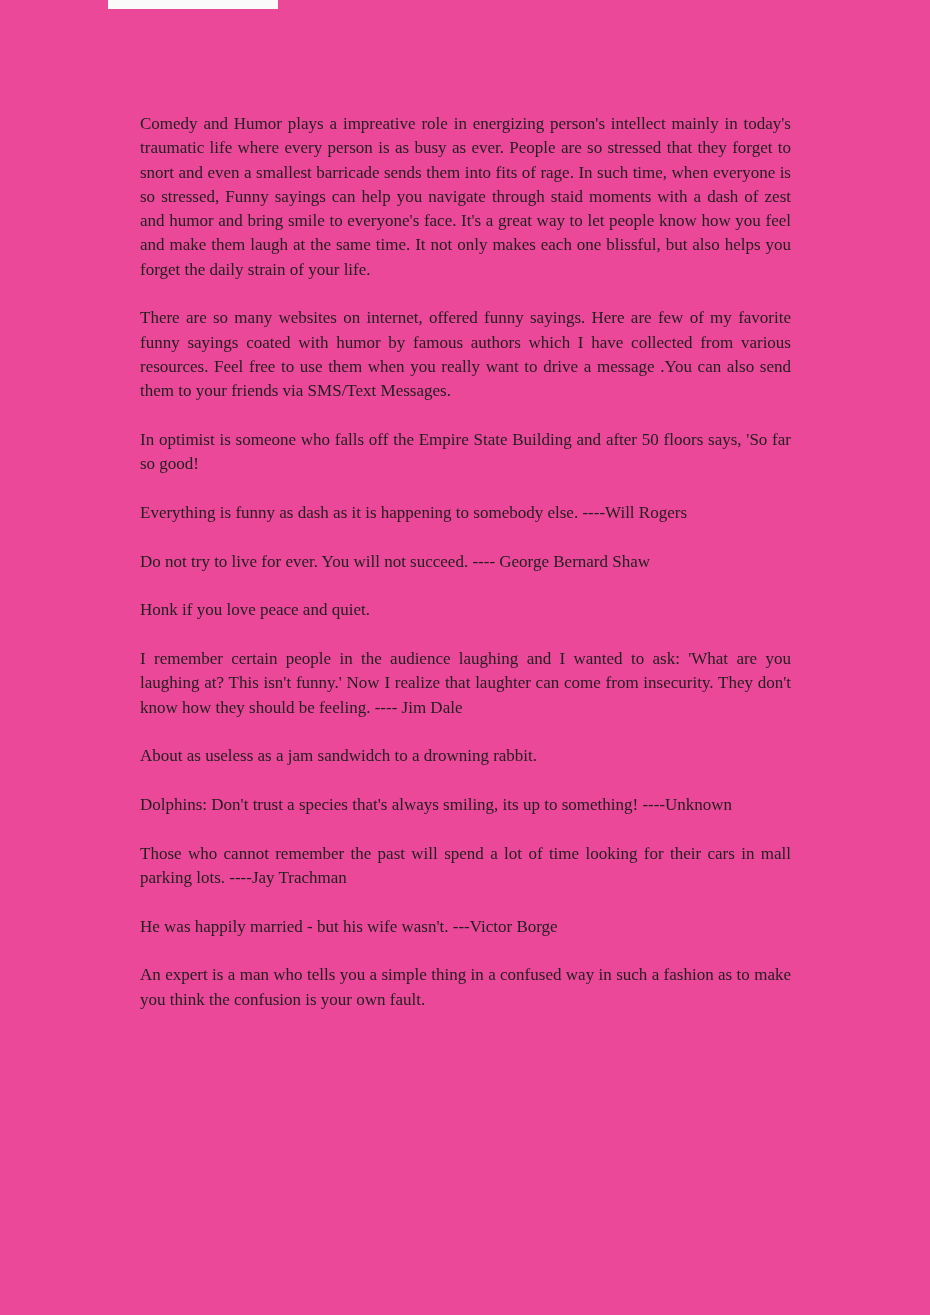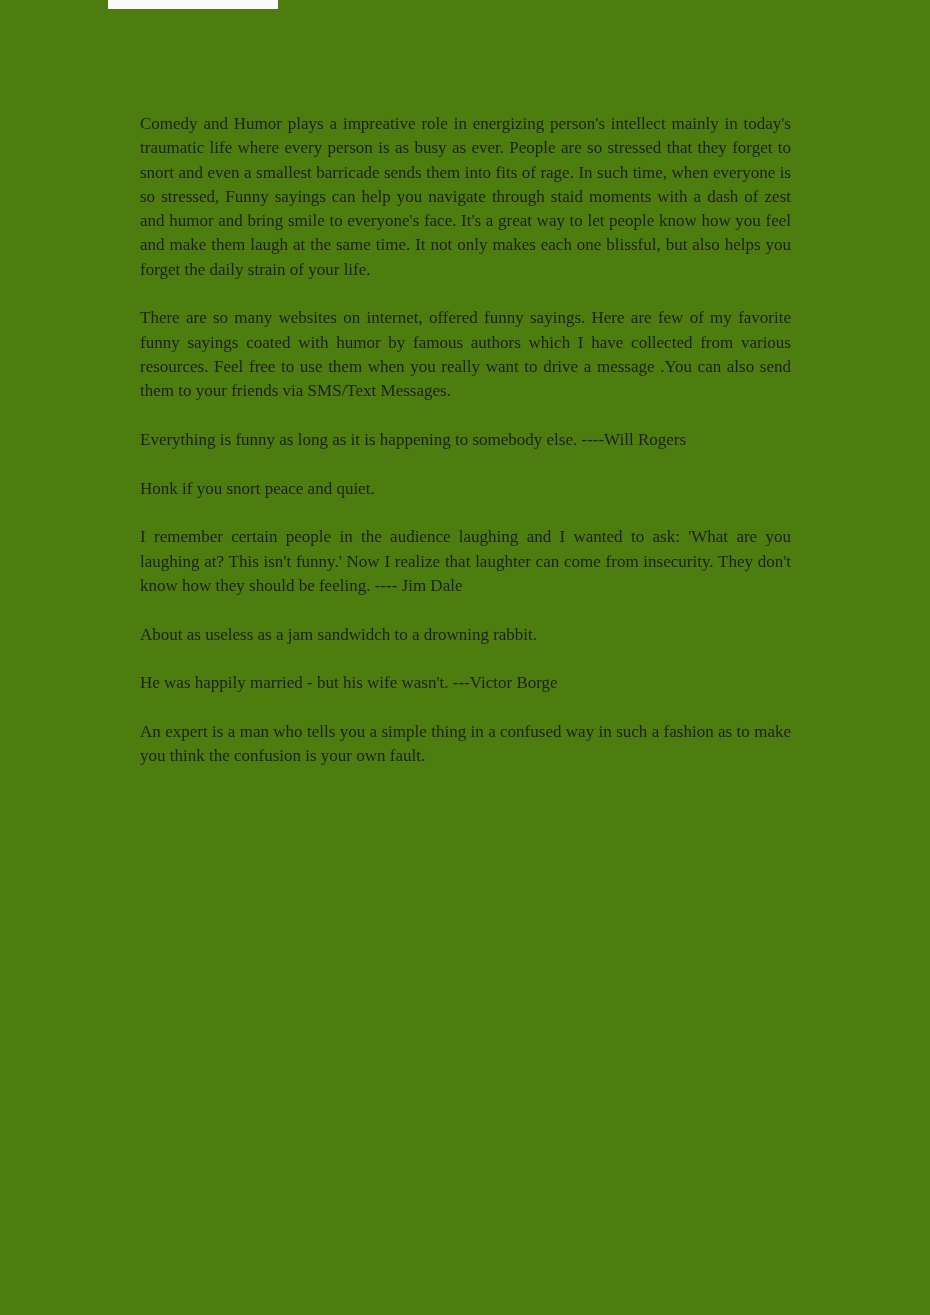--- a/index.html
+++ b/index.html
@@ -13,21 +13,21 @@
     position: relative;
     overflow: hidden;
     font-family: "Liberation Serif", "DejaVu Serif", serif;
   }
   .page {
     position: absolute;
     left: 0;
     top: 0;
     width: 930px;
     height: 1315px;
-    background: #4d7c0f;
+    background: #ec4899;
   }
   .content {
     position: absolute;
     left: 140px;
     top: 112px;
     width: 651px;
     color: #1f1f1f;
     font-size: 17px;
     line-height: 24.3px;
     text-align: justify;
@@ -51,20 +51,24 @@
   }
 </style>
 </head>
 <body>
 
 <div class="page">
   <div class="scan-artifact"></div>
   <div class="content">
     <p>Comedy and Humor plays a impreative role in energizing person's intellect mainly in today's traumatic life where every person is as busy as ever. People are so stressed that they forget to snort and even a smallest barricade sends them into fits of rage. In such time, when everyone is so stressed, Funny sayings can help you navigate through staid moments with a dash of zest and humor and bring smile to everyone's face. It's a great way to let people know how you feel and make them laugh at the same time. It not only makes each one blissful, but also helps you forget the daily strain of your life.</p>
     <p>There are so many websites on internet, offered funny sayings. Here are few of my favorite funny sayings coated with humor by famous authors which I have collected from various resources. Feel free to use them when you really want to drive a message .You can also send them to your friends via SMS/Text Messages.</p>
-    <p>Everything is funny as long as it is happening to somebody else. ----Will Rogers</p>
-    <p>Honk if you snort peace and quiet.</p>
+    <p>In optimist is someone who falls off the Empire State Building and after 50 floors says, 'So far so good!</p>
+    <p>Everything is funny as dash as it is happening to somebody else. ----Will Rogers</p>
+    <p>Do not try to live for ever. You will not succeed. ---- George Bernard Shaw</p>
+    <p>Honk if you love peace and quiet.</p>
     <p>I remember certain people in the audience laughing and I wanted to ask: 'What are you laughing at? This isn't funny.' Now I realize that laughter can come from insecurity. They don't know how they should be feeling. ---- Jim Dale</p>
     <p>About as useless as a jam sandwidch to a drowning rabbit.</p>
+    <p>Dolphins: Don't trust a species that's always smiling, its up to something! ----Unknown</p>
+    <p>Those who cannot remember the past will spend a lot of time looking for their cars in mall parking lots. ----Jay Trachman</p>
     <p>He was happily married - but his wife wasn't. ---Victor Borge</p>
     <p>An expert is a man who tells you a simple thing in a confused way in such a fashion as to make you think the confusion is your own fault.</p>
   </div>
 </div>
 
 </body></html>

